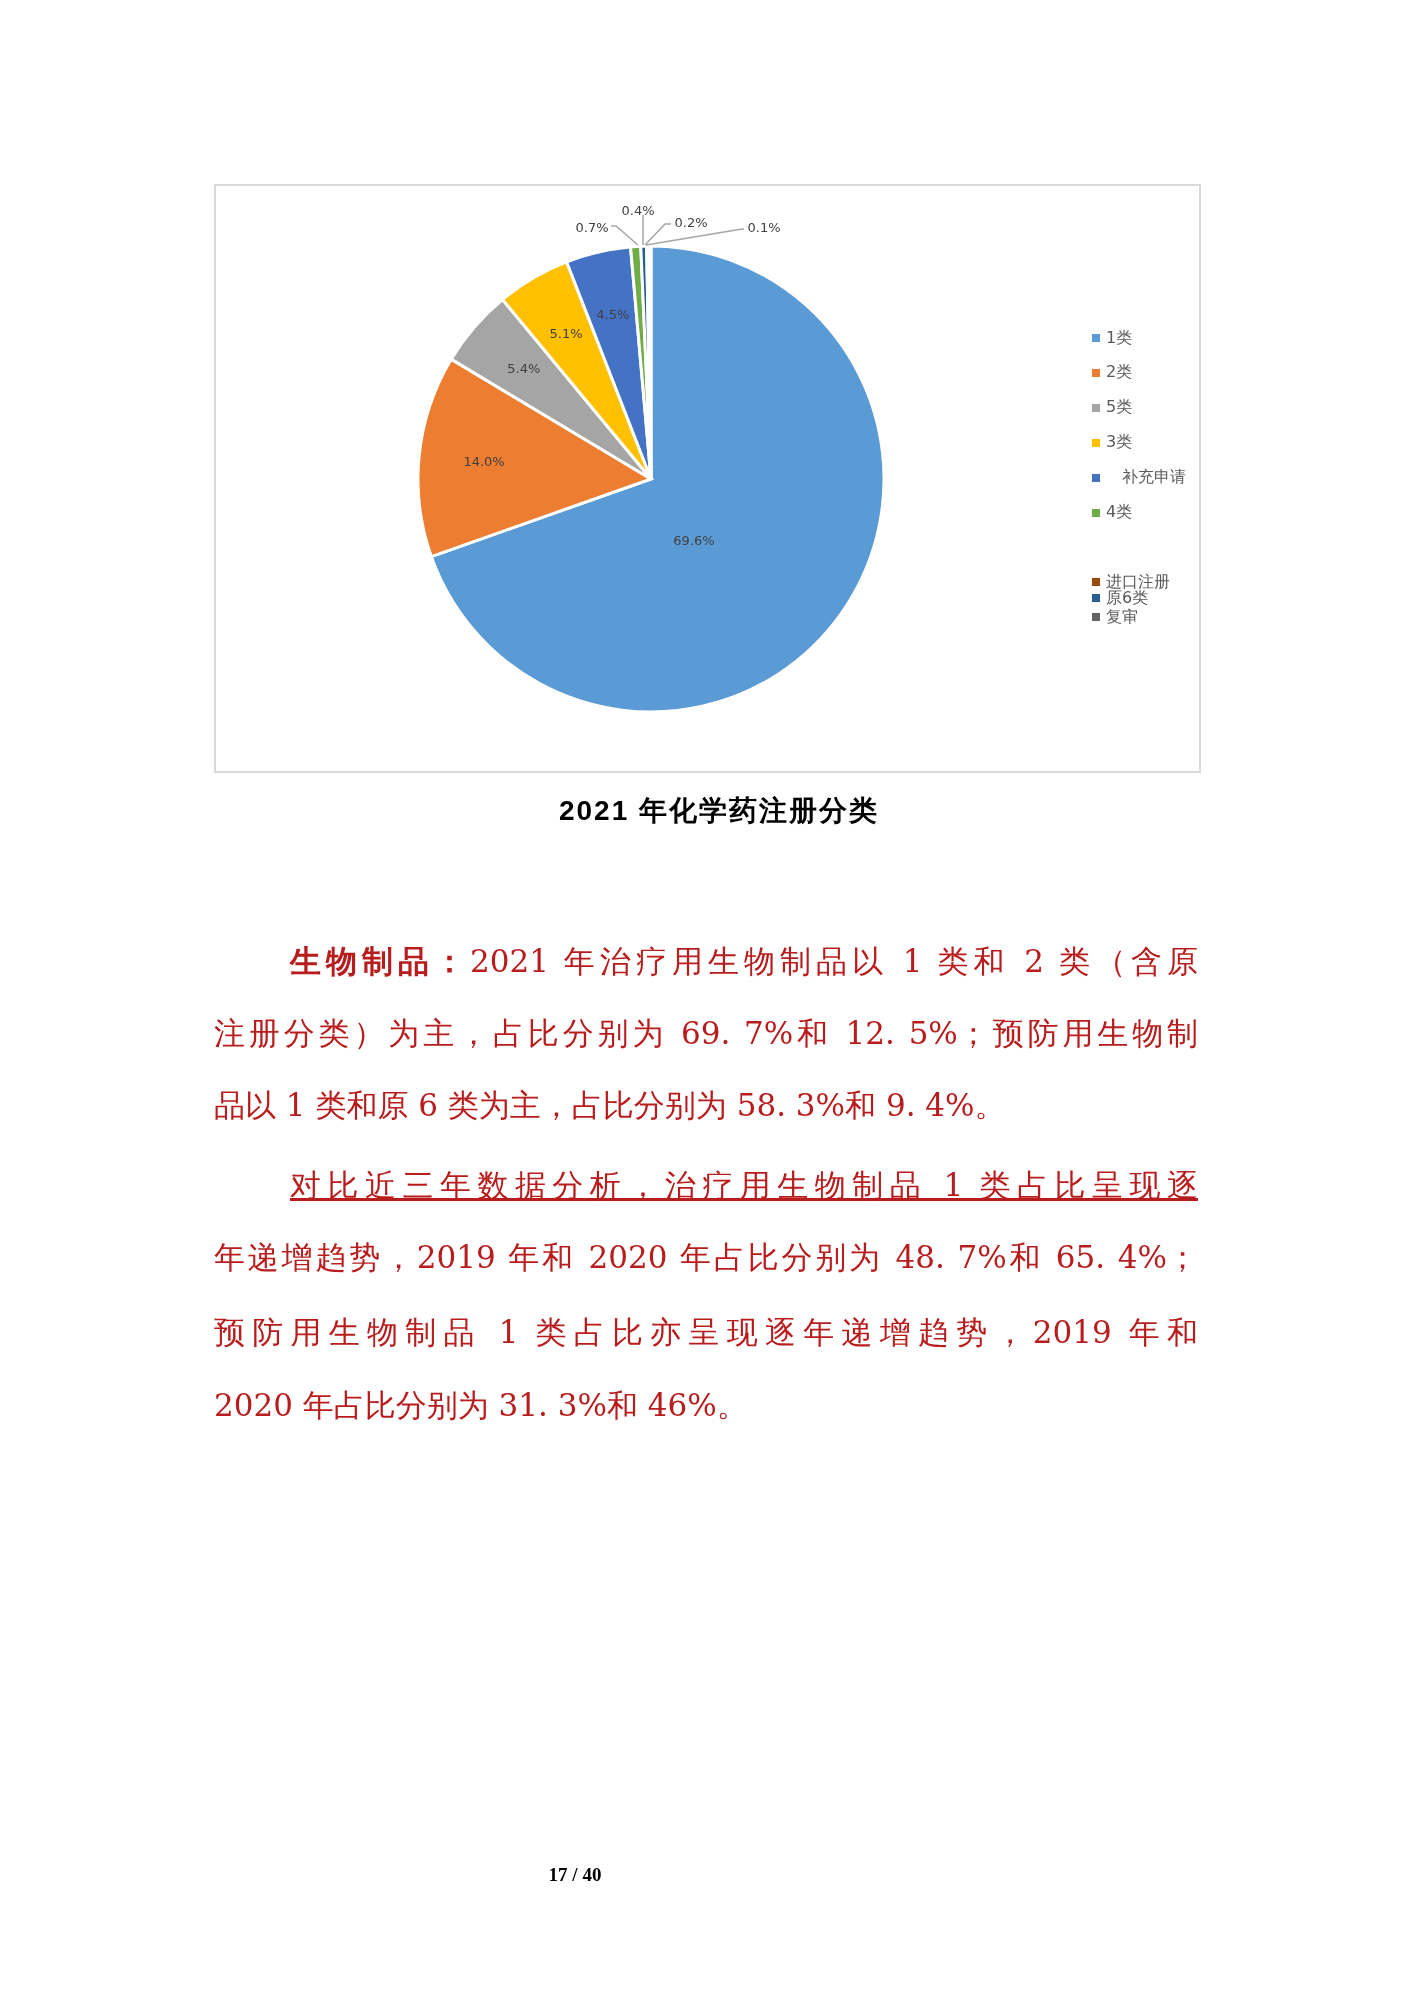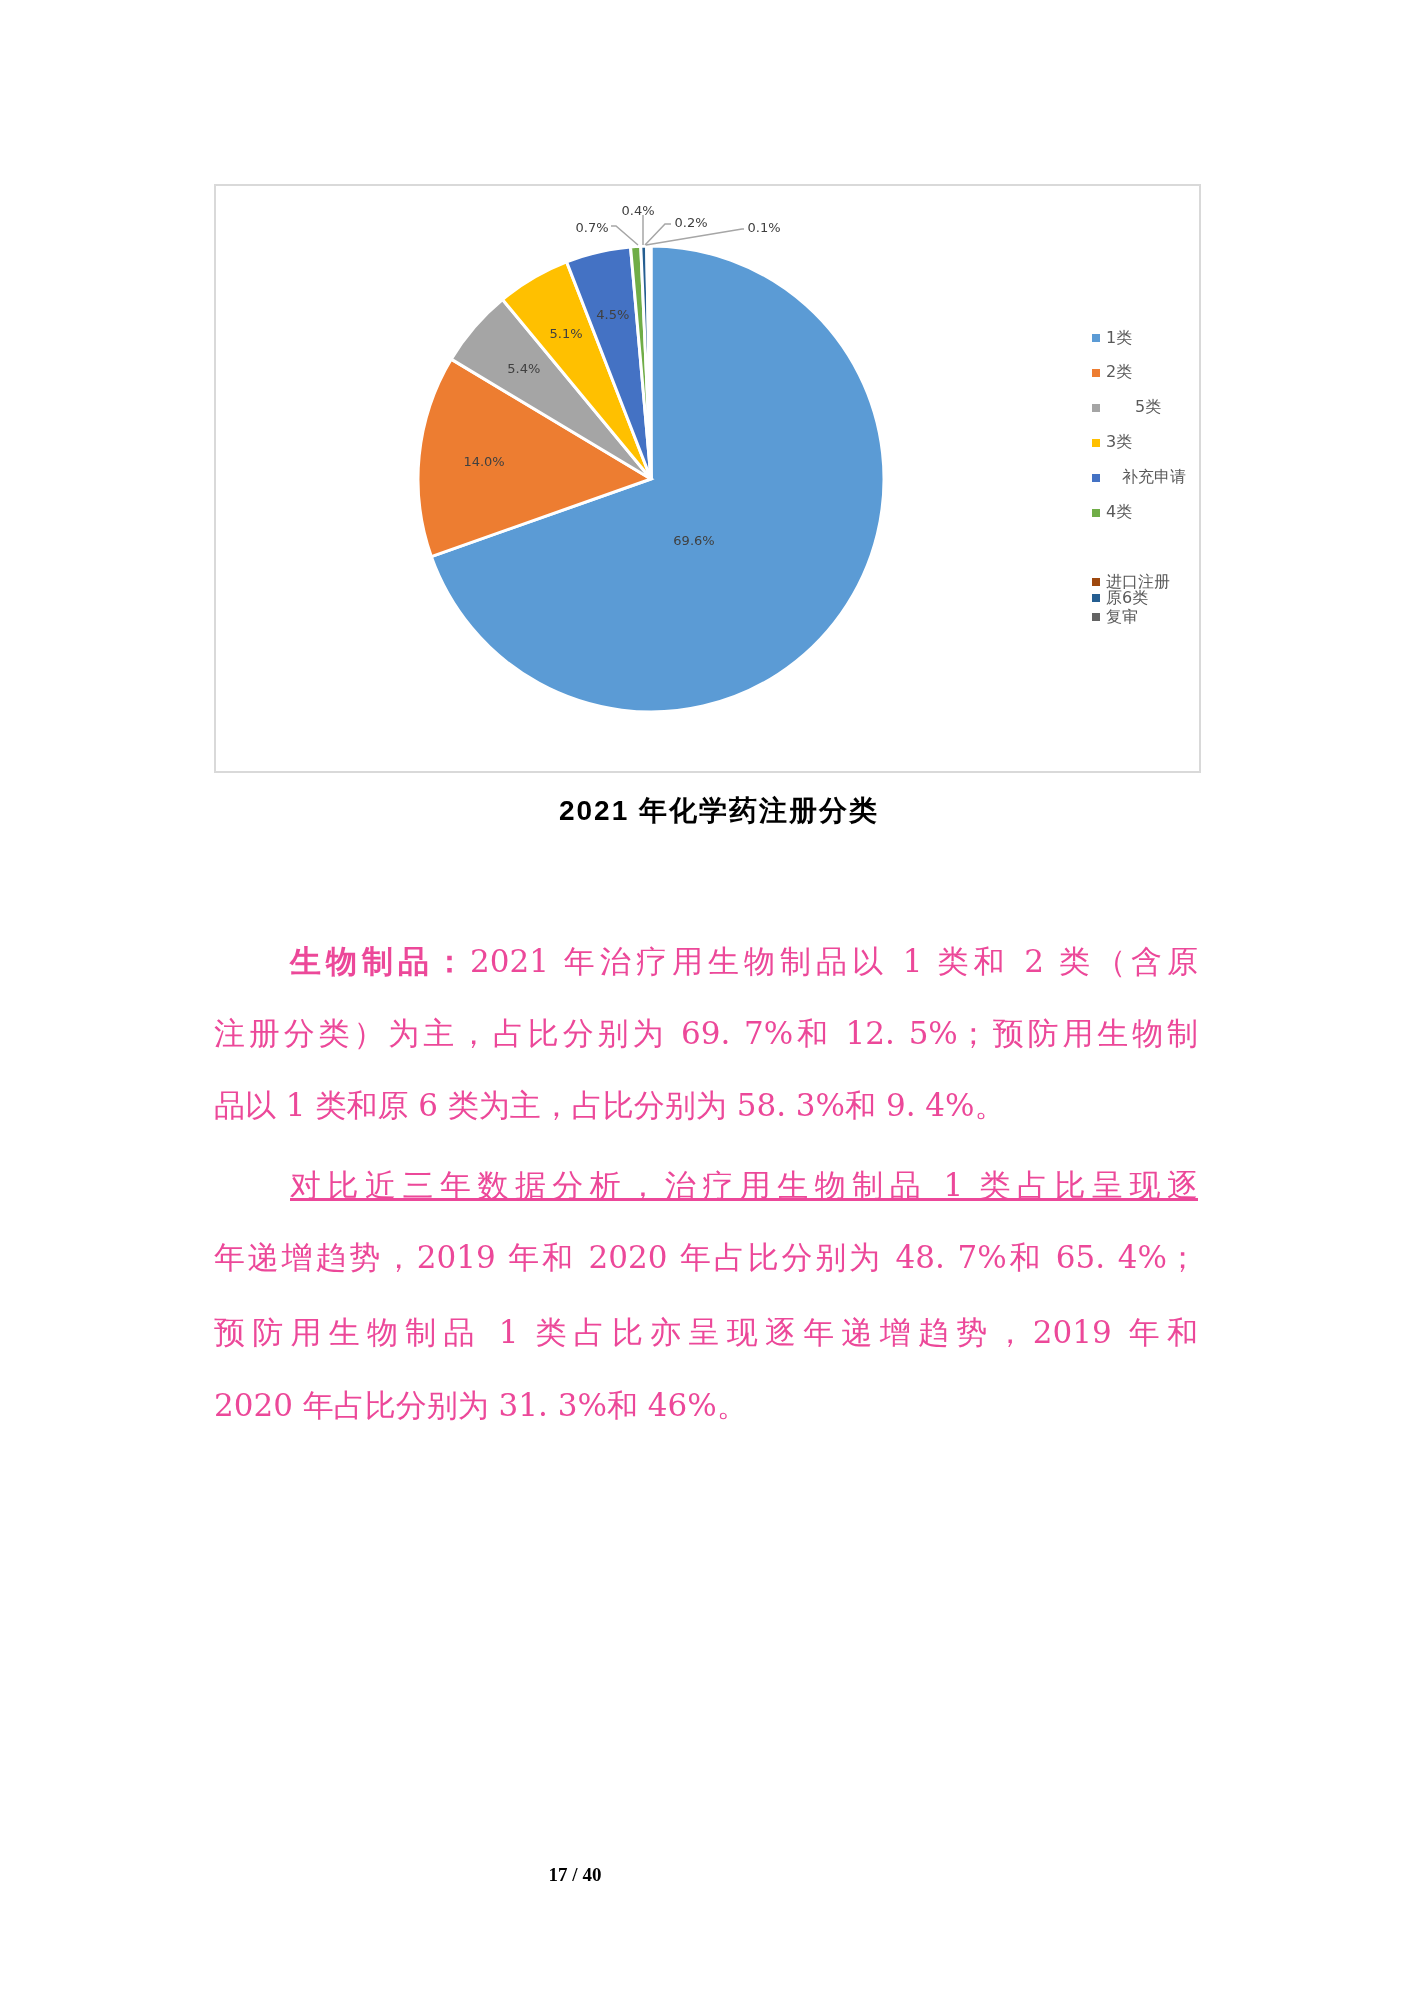--- a/index.html
+++ b/index.html
@@ -14,21 +14,21 @@
     font-family: "DejaVu Sans", sans-serif; font-size: 16px; color: #595959; }
   .legend-marker { width: 8px; height: 8px; margin-right: 6px; display: inline-block; }
   .caption {
     position: absolute; left: 0; width: 1414px; top: 792px; text-align: center;
     font-family: Liberation Sans, sans-serif; font-weight: bold; font-size: 28px; color: #000;
     letter-spacing: 2px;
     padding-left: 12px;
   }
   .para-line {
     position: absolute; left: 214px; width: 984px; height: 44px; line-height: 44px;
-    font-family: "DejaVu Serif", serif; font-size: 31px; color: #ec4899; white-space: nowrap;
+    font-family: "DejaVu Serif", serif; font-size: 31px; color: #b91c1c; white-space: nowrap;
   }
   .just { text-align: justify; text-align-last: justify; }
   .indent { left: 290px; width: 908px; }
   .bold { font-weight: bold; }
   .page-num {
     position: absolute; left: 0; width: 1150px; top: 1864px; text-align: center;
     font-family: "Liberation Serif", serif; font-weight: bold; font-size: 19px; color: #000;
   }
 </style>
 </head>
@@ -67,21 +67,21 @@
   </svg>
   <div class="legend" id="legend">
       <div class="legend-item" style="top: 0px;">
         <span class="legend-marker" style="background: rgb(91, 155, 213);"></span>
         <span>1类</span>
       </div>
       <div class="legend-item" style="top: 34.9px;">
         <span class="legend-marker" style="background: rgb(237, 125, 49);"></span>
         <span>2类</span>
       </div>
-      <div class="legend-item" style="top: 69.8px; gap: 29px;">
+      <div class="legend-item" style="top: 69.8px;">
         <span class="legend-marker" style="background: rgb(165, 165, 165);"></span>
         <span>5类</span>
       </div>
       <div class="legend-item" style="top: 104.7px;">
         <span class="legend-marker" style="background: rgb(255, 192, 0);"></span>
         <span>3类</span>
       </div>
       <div class="legend-item" style="top: 139.6px; gap: 16px;">
         <span class="legend-marker" style="background: rgb(68, 114, 196);"></span>
         <span>补充申请</span>

